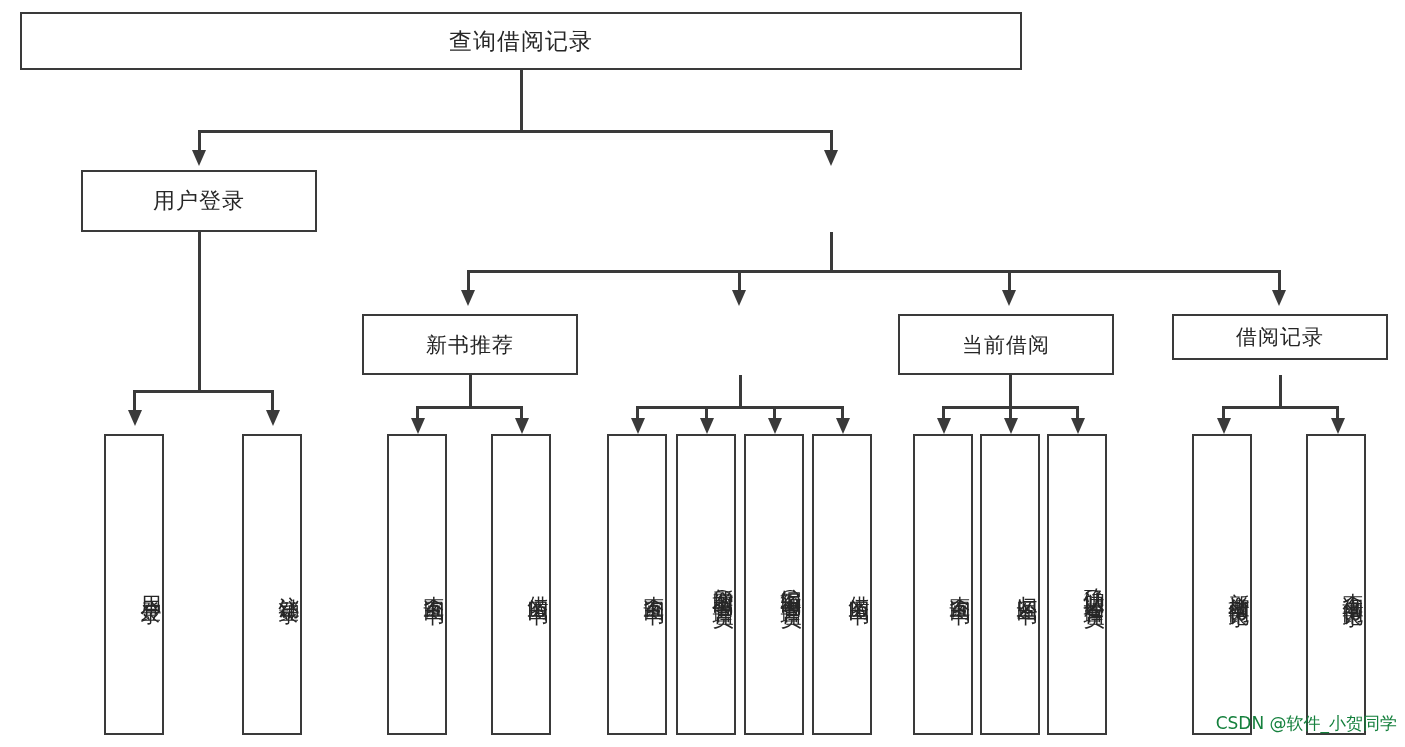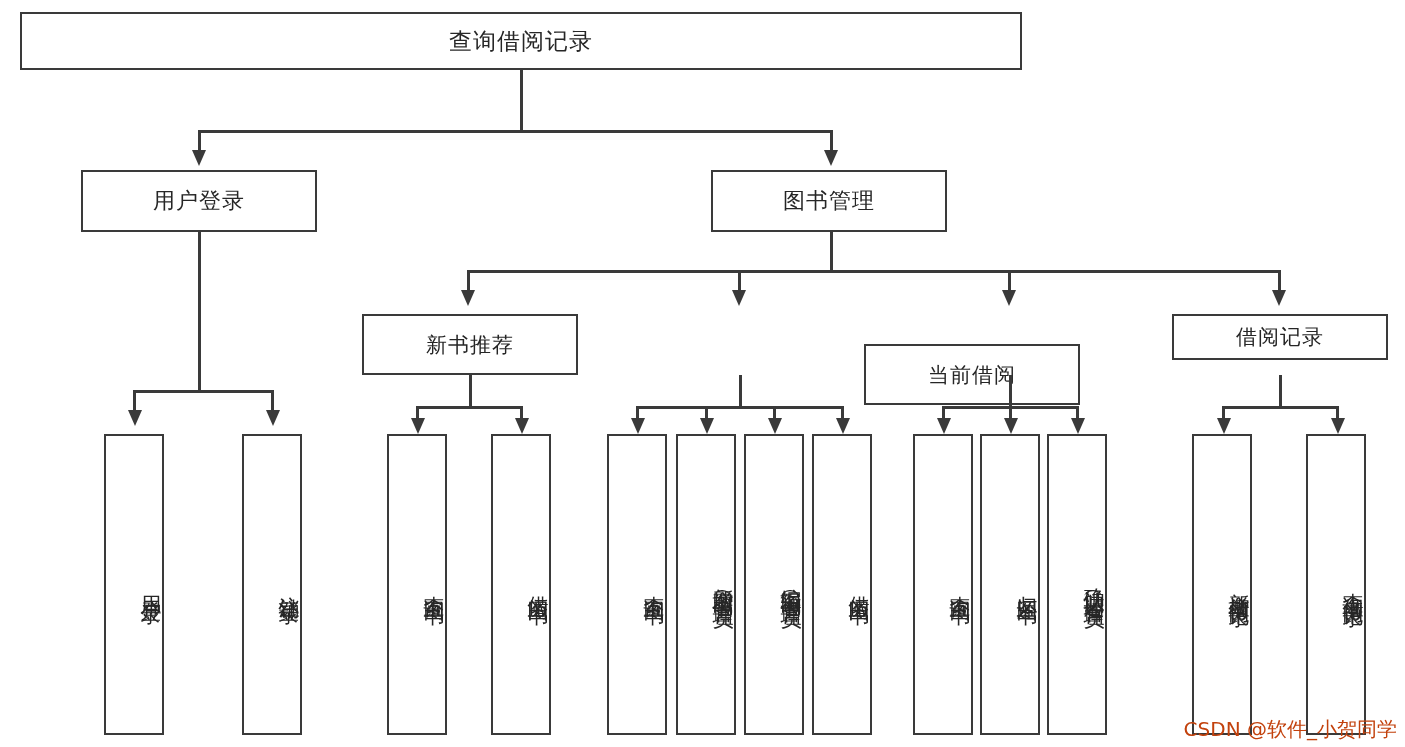--- a/index.html
+++ b/index.html
@@ -66,23 +66,23 @@
     position:absolute;
     width:0;height:0;
     border-left:7px solid transparent;
     border-right:7px solid transparent;
     border-top:16px solid #3a3a3a;
   }
   
   #watermark{
     position:absolute;
     right:8px;
-    bottom:4px;
-    font-size:20px;
-    color:#c2410c;
+    bottom:12px;
+    font-size:17px;
+    color:#15803d;
     white-space:nowrap;
     pointer-events:none;
   }
 </style>
 </head>
 <body>
 
 <div id="canvas">
 
   <div class="node root" style="left:20px;top:12px;width:1002px;height:58px;">
@@ -91,23 +91,20 @@
 
   <div class="line vline" style="left:520px;top:70px;height:62px;"></div>
   <div class="line hline" style="left:198px;top:130px;width:634px;"></div>
   <div class="line vline" style="left:198px;top:130px;height:22px;"></div>
   <div class="line vline" style="left:830px;top:130px;height:22px;"></div>
   <div class="arrow" style="left:192px;top:150px;"></div>
   <div class="arrow" style="left:824px;top:150px;"></div>
 
   <div class="node lvl2" style="left:81px;top:170px;width:236px;height:62px;">
     <span>用户登录</span>
-  </div>
-  <div class="node lvl2" style="left:711px;top:170px;width:236px;height:62px;">
-    <span>图书管理</span>
   </div>
 
   <div class="line vline" style="left:198px;top:232px;height:160px;"></div>
   <div class="line hline" style="left:133px;top:390px;width:140px;"></div>
   <div class="line vline" style="left:133px;top:390px;height:22px;"></div>
   <div class="line vline" style="left:271px;top:390px;height:22px;"></div>
   <div class="arrow" style="left:128px;top:410px;"></div>
   <div class="arrow" style="left:266px;top:410px;"></div>
 
   <div class="line vline" style="left:830px;top:232px;height:40px;"></div>
@@ -117,21 +114,21 @@
   <div class="line vline" style="left:1008px;top:270px;height:22px;"></div>
   <div class="line vline" style="left:1278px;top:270px;height:22px;"></div>
   <div class="arrow" style="left:461px;top:290px;"></div>
   <div class="arrow" style="left:732px;top:290px;"></div>
   <div class="arrow" style="left:1002px;top:290px;"></div>
   <div class="arrow" style="left:1272px;top:290px;"></div>
 
   <div class="node lvl3" style="left:362px;top:314px;width:216px;height:61px;text-align:center;">
     <span>新书推荐</span>
   </div>
-  <div class="node lvl3" style="left:864px;top:314px;width:216px;height:61px;margin-top:30px;">
+  <div class="node lvl3" style="left:898px;top:314px;width:216px;height:61px;">
     <span>当前借阅</span>
   </div>
   <div class="node lvl3" style="left:1172px;top:314px;width:216px;height:46px;">
     <span>借阅记录</span>
   </div>
 
   <div class="line vline" style="left:469px;top:375px;height:33px;"></div>
   <div class="line hline" style="left:416px;top:406px;width:106px;"></div>
   <div class="line vline" style="left:416px;top:406px;height:14px;"></div>
   <div class="line vline" style="left:520px;top:406px;height:14px;"></div>

